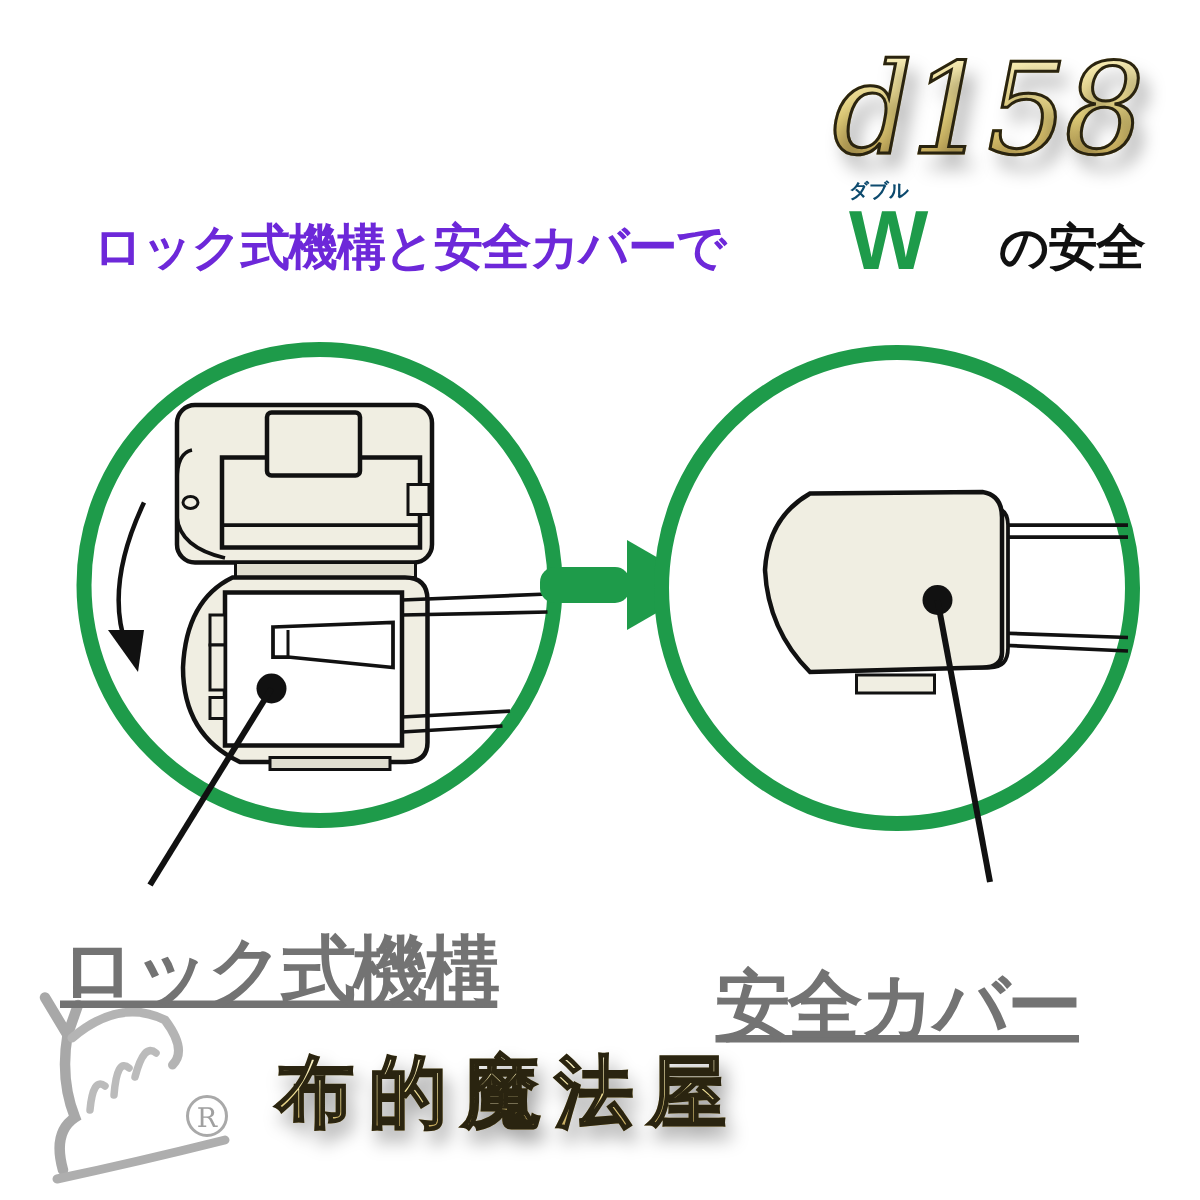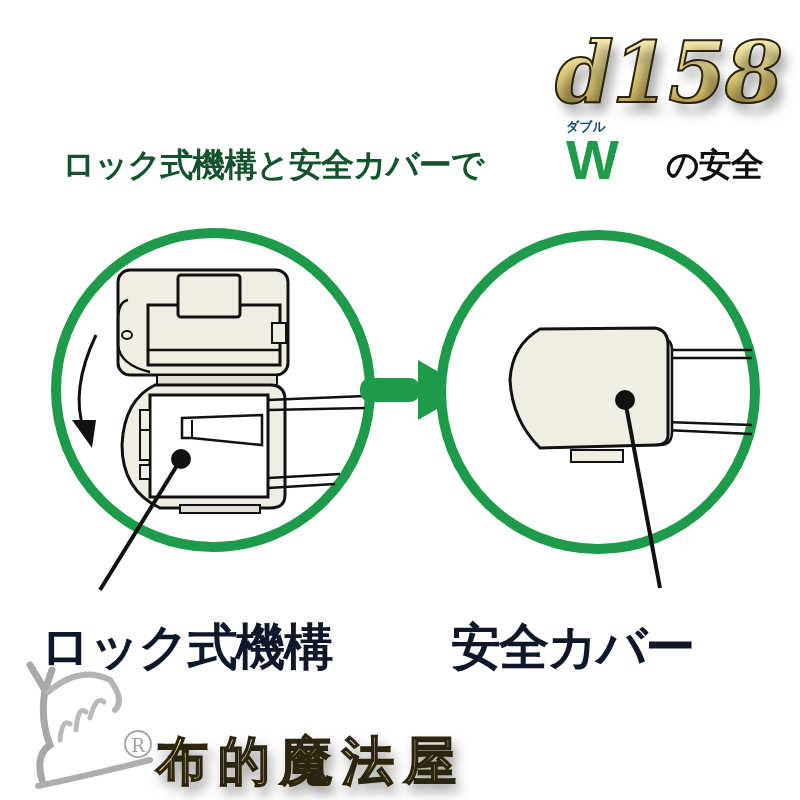--- a/index.html
+++ b/index.html
@@ -3,35 +3,35 @@
   <meta charset="utf-8">
   <style>
     html, body { margin: 0; padding: 0; background: #ffffff; }
     body { width: 800px; height: 800px; position: relative; overflow: hidden;
            font-family: "DejaVu Sans", sans-serif; }
     .abs { position: absolute; }
 
     
     .brand-code {
       left: 555px; top: 28px; width: 230px; height: 90px;
-      font-family: "DejaVu Serif", serif; font-style: italic; font-weight: bold;
+      font-family: "DejaVu Serif", serif; font-style: italic; font-weight: normal;
       font-size: 84px; line-height: 90px; letter-spacing: -2px;
       color: #e9dc93;
       -webkit-text-stroke: 2px #2a2410;
       text-shadow: 6px 10px 12px rgba(0,0,0,0.35);
       background: linear-gradient(180deg, #fff7c8 0%, #e3cf7a 55%, #b8994a 100%);
       -webkit-background-clip: text; background-clip: text;
       -webkit-text-fill-color: transparent;
     }
 
     
     .headline {
       left: 62px; top: 140px; height: 50px;
       font-family: "DejaVu Sans", sans-serif; font-weight: bold;
-      font-size: 33px; line-height: 50px; color: #14532d; letter-spacing: -1px;
+      font-size: 33px; line-height: 50px; color: #6d28d9; letter-spacing: -1px;
       white-space: nowrap;
     }
     .double-ruby {
       left: 566px; top: 118px;
       font-family: "DejaVu Sans", sans-serif; font-weight: bold;
       font-size: 13px; color: #0c4a6e; letter-spacing: 0px;
     }
     .double-w {
       left: 566px; top: 130px;
       font-family: "Liberation Sans", sans-serif; font-weight: bold;
@@ -42,38 +42,38 @@
       font-family: "DejaVu Sans", sans-serif; font-weight: bold;
       font-size: 33px; line-height: 50px; color: #111111; letter-spacing: -1px; margin-left: 48px;
     }
 
     svg.diagram { left: 0; top: 0; }
 
     
     .label {
       top: 612px; height: 70px;
       font-family: "DejaVu Sans", sans-serif; font-weight: bold;
-      font-size: 50px; line-height: 70px; color: #0f172a; letter-spacing: -2px;
+      font-size: 50px; line-height: 70px; color: #737373; letter-spacing: -2px;
       white-space: nowrap;
+      text-decoration: underline;
     }
     .label-left { left: 40px; }
-    .label-right { left: 451px; }
+    .label-right { left: 477px; margin-top: 23px; }
 
     
     .shop-name {
-      left: 156px; top: 694px; height: 70px;
+      left: 184px; top: 694px; height: 70px;
       font-family: "DejaVu Sans", sans-serif; font-weight: bold;
       font-size: 52px; line-height: 70px; letter-spacing: 10px;
       background: linear-gradient(180deg, #fffbe0 0%, #efdf95 50%, #b08c3c 100%);
       -webkit-background-clip: text; background-clip: text;
       -webkit-text-fill-color: transparent;
       -webkit-text-stroke: 1.5px #2a2410;
       filter: drop-shadow(4px 8px 6px rgba(0,0,0,0.35));
       white-space: nowrap;
-      margin-top: 32px;
     }
     .registered {
       left: 124px; top: 730px; width: 28px; height: 28px;
       border: 2px solid #a9a9a9; border-radius: 50%;
       font-family: "DejaVu Serif", serif; font-size: 18px; line-height: 28px;
       text-align: center; color: #a0a0a0; box-sizing: border-box;
     }
   </style>
 </head>
 <body>

